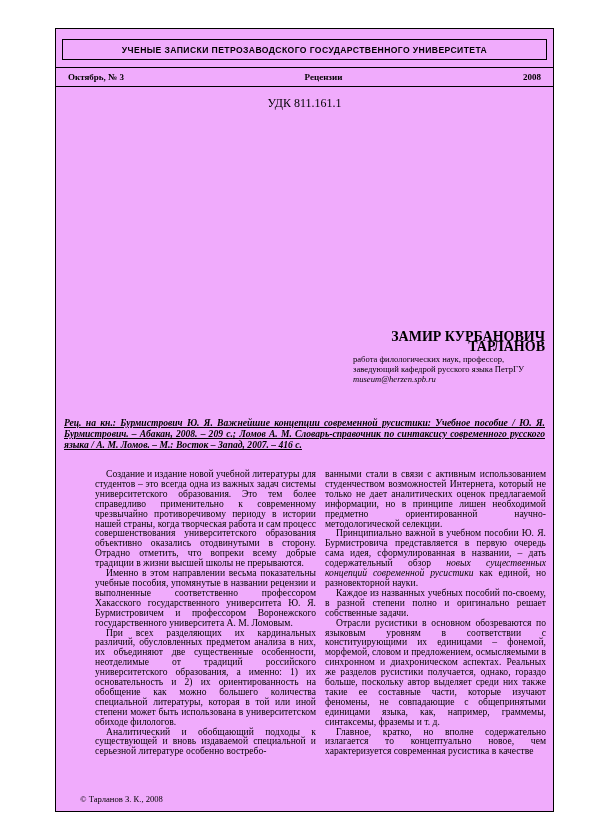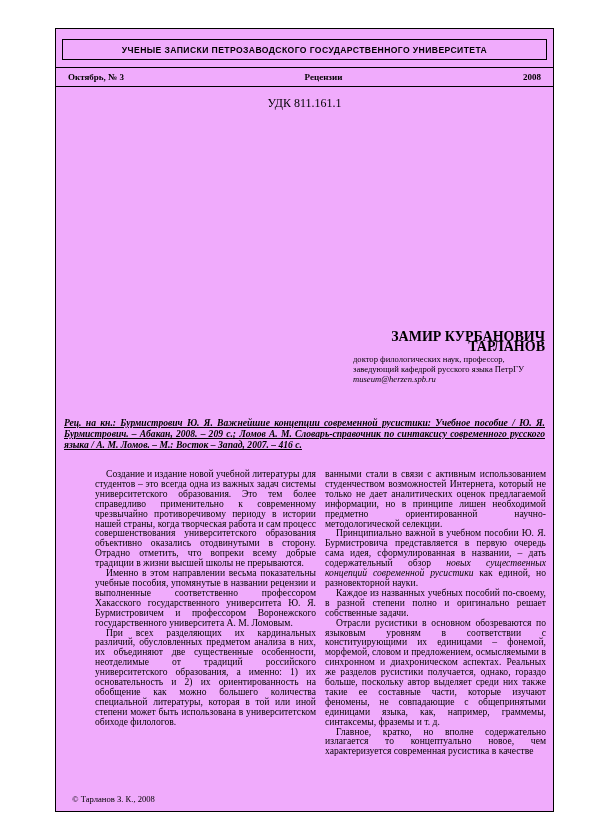--- a/index.html
+++ b/index.html
@@ -103,21 +103,21 @@
     text-indent: 11px;
   }
   .col p.noindent {
     text-indent: 0;
   }
   .italic-seg {
     font-style: italic;
   }
   .copyright {
     position: absolute;
-    left: 16px;
+    left: 24px;
     bottom: 7px;
     font-size: 8.6px;
   }
 </style>
 </head>
 <body>
 
 <div class="page">
 
   <div class="title-box">
@@ -127,31 +127,32 @@
   <div class="dateline">
     <span>Октябрь, № 3</span>
     <span>Рецензии</span>
     <span>2008</span>
   </div>
 
   <div class="udk">УДК 811.161.1</div>
 
   <div class="author-block">
     <p class="author-name">ЗАМИР КУРБАНОВИЧ ТАРЛАНОВ</p>
-    <p class="author-desc">доктор филологических наук, профессор, заведующий кафедрой русского языка ПетрГУ</p>
+    <p class="author-desc">работа филологических наук, профессор, заведующий кафедрой русского языка ПетрГУ</p>
     <p class="author-email">museum@herzen.spb.ru</p>
   </div>
 
   <div class="citation">Рец. на кн.: Бурмистрович Ю. Я. Важнейшие концепции современной русистики: Учебное пособие / Ю. Я. Бурмистрович. – Абакан, 2008. – 209 с.; Ломов А. М. Словарь-справочник по синтаксису современного русского языка / А. М. Ломов. – М.: Восток – Запад, 2007. – 416 с.</div>
 
   <div class="columns">
     <div class="col">
       <p>Создание и издание новой учебной литературы для студентов – это всегда одна из важных задач системы университетского образования. Это тем более справедливо применительно к современному чрезвычайно противоречивому периоду в истории нашей страны, когда творческая работа и сам процесс совершенствования университетского образования объективно оказались отодвинутыми в сторону. Отрадно отметить, что вопреки всему добрые традиции в жизни высшей школы не прерываются.</p>
       <p>Именно в этом направлении весьма показательны учебные пособия, упомянутые в названии рецензии и выполненные соответственно профессором Хакасского государственного университета Ю. Я. Бурмистровичем и профессором Воронежского государственного университета А. М. Ломовым.</p>
       <p>При всех разделяющих их кардинальных различий, обусловленных предметом анализа в них, их объединяют две существенные особенности, неотделимые от традиций российского университетского образования, а именно: 1) их основательность и 2) их ориентированность на обобщение как можно большего количества специальной литературы, которая в той или иной степени может быть использована в университетском обиходе филологов.</p>
+      <p>Аналитический и обобщающий подходы к существующей и вновь издаваемой специальной и серьезной литературе особенно востребо-</p>
     </div>
     <div class="col">
       <p class="noindent">ванными стали в связи с активным использованием студенчеством возможностей Интернета, который не только не дает аналитических оценок предлагаемой информации, но в принципе лишен необходимой предметно ориентированной научно-методологической селекции.</p>
       <p><span>Принципиально важной в учебном пособии Ю. Я. Бурмистровича представляется в первую очередь сама идея, сформулированная в названии, – дать содержательный обзор </span><span class="italic-seg">новых существенных концепций современной русистики</span><span> как единой, но разновекторной науки.</span></p>
       <p>Каждое из названных учебных пособий по-своему, в разной степени полно и оригинально решает собственные задачи.</p>
       <p>Отрасли русистики в основном обозреваются по языковым уровням в соответствии с конституирующими их единицами – фонемой, морфемой, словом и предложением, осмысляемыми в синхронном и диахроническом аспектах. Реальных же разделов русистики получается, однако, гораздо больше, поскольку автор выделяет среди них также такие ее составные части, которые изучают феномены, не совпадающие с общепринятыми единицами языка, как, например, граммемы, синтаксемы, фраземы и т. д.</p>
       <p>Главное, кратко, но вполне содержательно излагается то концептуально новое, чем характеризуется современная русистика в качестве</p>
     </div>
   </div>
 

